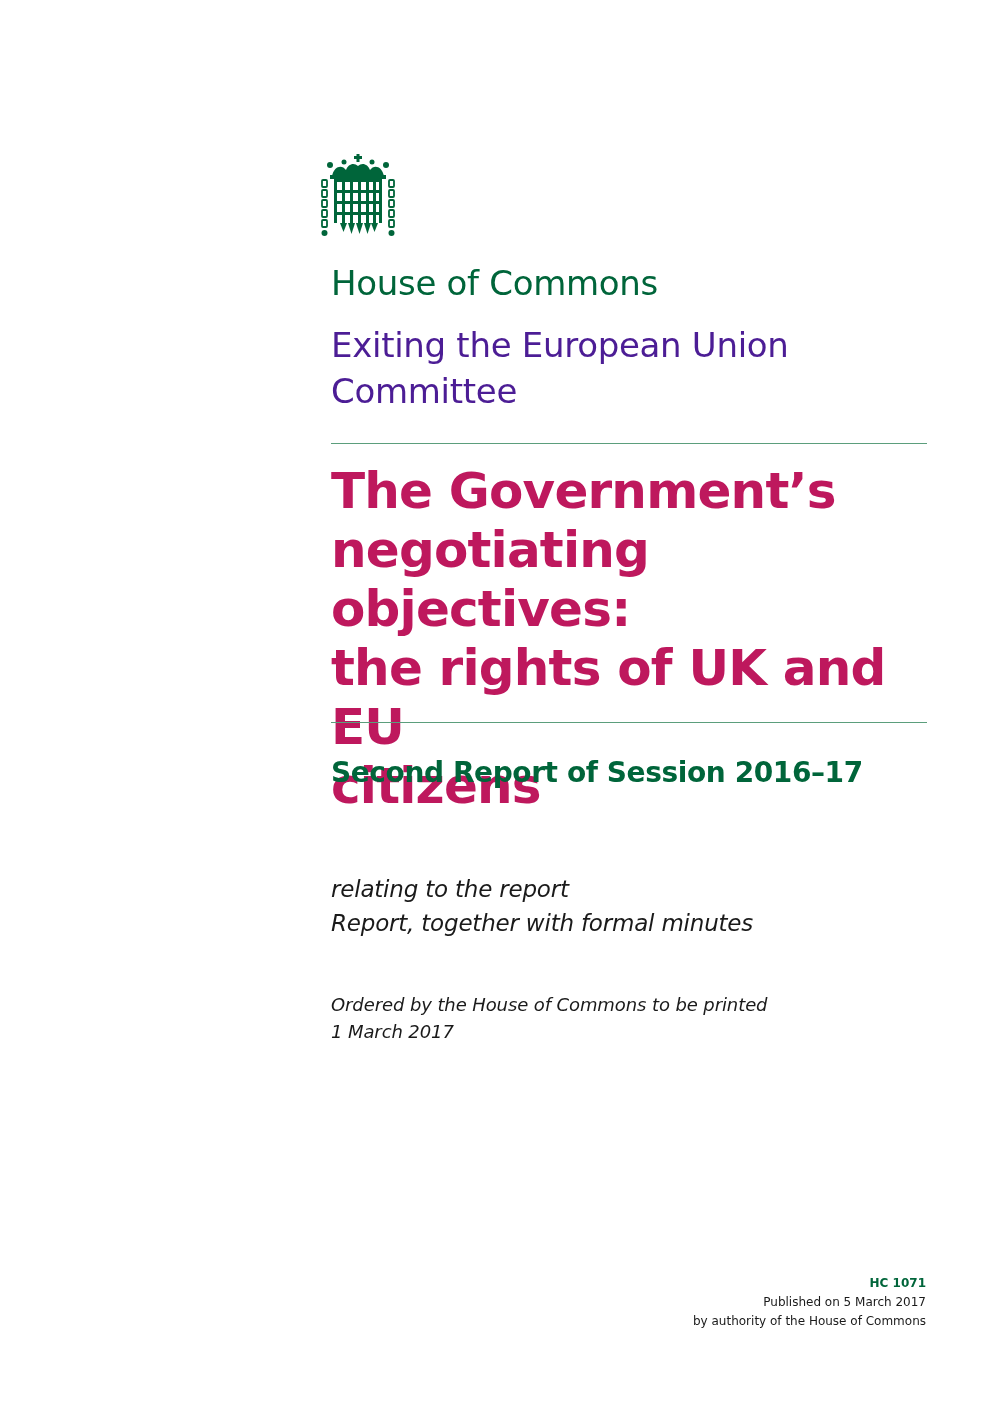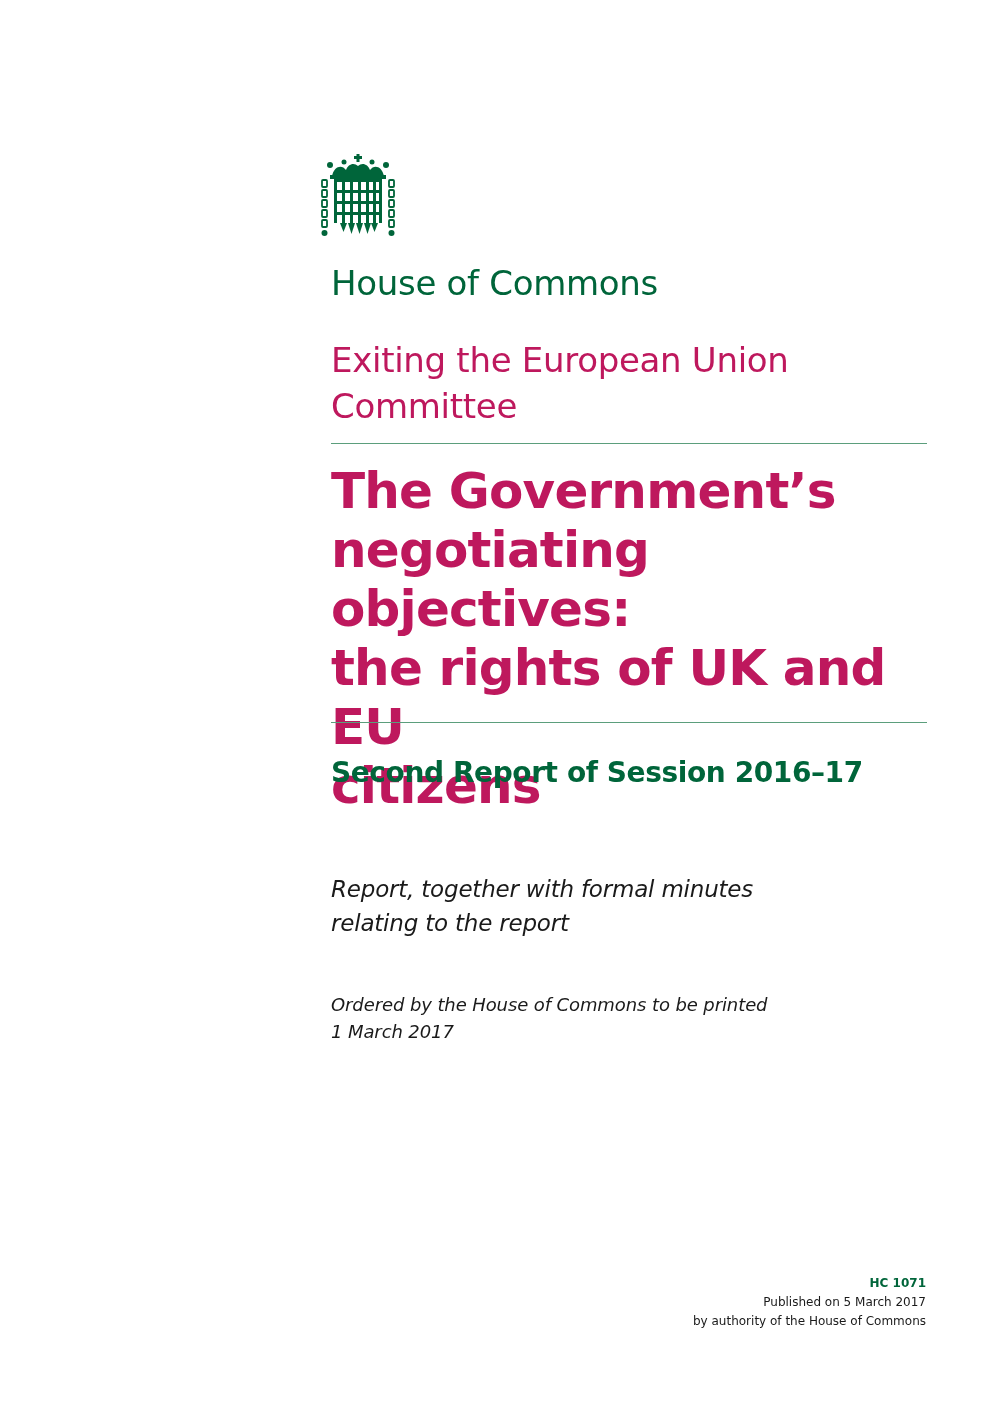--- a/index.html
+++ b/index.html
@@ -35,25 +35,25 @@
     font-size: 34px;
     line-height: 46px;
     font-weight: normal;
     color: #00653a;
     letter-spacing: -0.3px;
     white-space: nowrap;
   }
   .committee {
     position: absolute;
     left: 331px;
-    top: 296px;
+    top: 281px;
     width: 600px;
     font-size: 34px;
     line-height: 46px;
-    color: #be185d;
+    color: #4c1d95;
     letter-spacing: -0.3px;
   }
   .rule {
     position: absolute;
     left: 331px;
     width: 596px;
     height: 1px;
     background: #5b9e7c;
   }
   .rule.r1 { top: 402px; }
@@ -184,22 +184,22 @@
     <div>negotiating objectives:</div>
     <div>the rights of UK and EU</div>
     <div>citizens</div>
   </div>
 
   <div class="rule r2"></div>
 
   <div class="session">Second Report of Session 2016–17</div>
 
   <div class="report-desc">
+    <div>relating to the report</div>
     <div>Report, together with formal minutes</div>
-    <div>relating to the report</div>
   </div>
 
   <div class="ordered">
     <div>Ordered by the House of Commons to be printed</div>
     <div>1 March 2017</div>
   </div>
 
   <div class="footer">
     <div class="hc">HC 1071</div>
     <div>Published on 5 March 2017</div>

